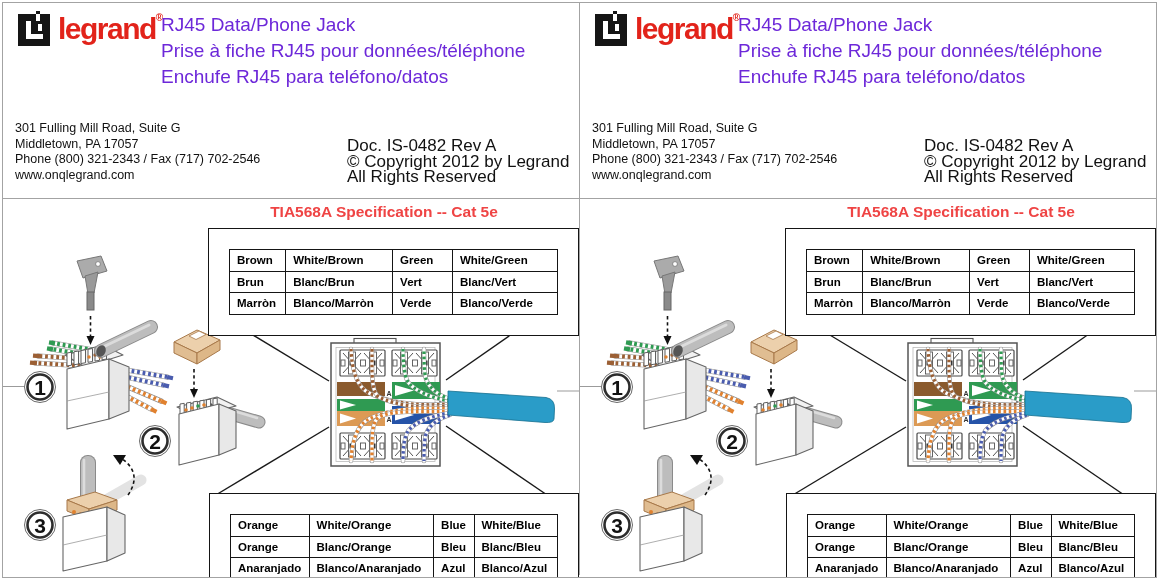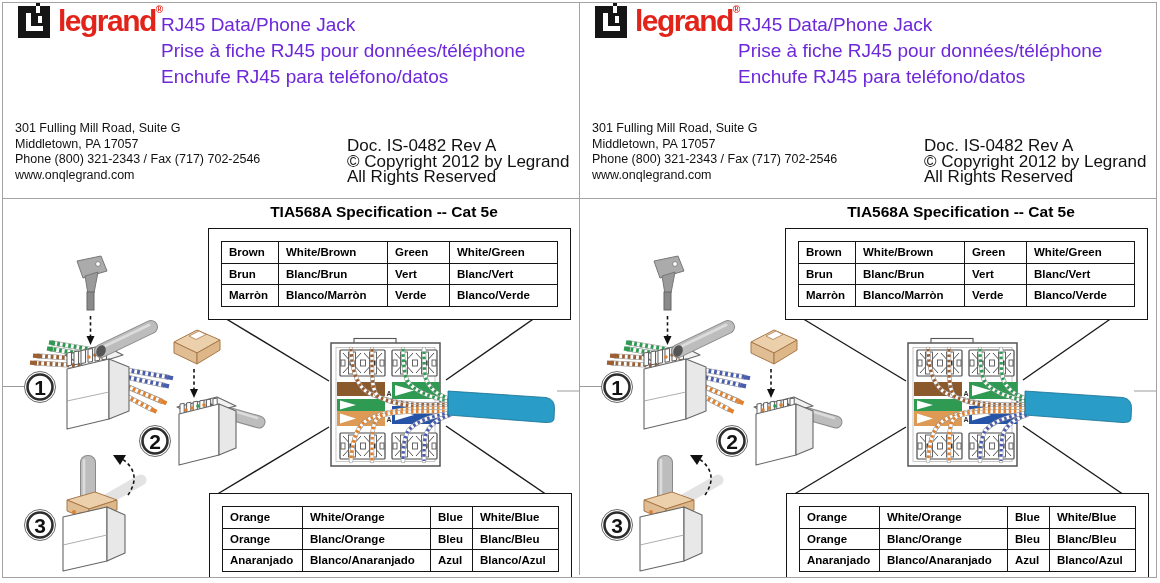--- a/index.html
+++ b/index.html
@@ -1,31 +1,31 @@
 <!DOCTYPE html>
 <html style="--brand-red: #e2231a; --cable-blue: #2a9cc8; --wire-orange: #e0812f; --wire-green: #2f9a52; --wire-blue: #4a5cae; --wire-brown: #9b5f34; --band-brown: #8a5a2d; --band-green: #2f9a52; --band-orange: #dc9a55; --band-blue: #2553a8; --cap-tan: #ecd0ac; --cap-tan-dark: #ddb788; --cable-gray: #bdbdbd; --divider-gray: #a3a3a3;"><head>
 <meta charset="utf-8">
 <style>
   html,body{margin:0;padding:0;background:#fff;}
   body{font-family:"Liberation Sans",sans-serif;color:#111;}
   .page{position:absolute;top:2px;left:2px;width:1153px;height:574px;border:1px solid #a3a3a3;display:flex;background:#fff;overflow:hidden;}
   .panel{position:relative;width:576px;height:572px;flex:0 0 auto;}
   .panel + .panel{border-left:1px solid #a3a3a3;}
   .p-header{position:absolute;top:0;left:0;width:100%;height:196px;border-bottom:1px solid #a3a3a3;box-sizing:border-box;}
-  .logo{position:absolute;left:14px;top:0;display:flex;align-items:flex-start;text-align:center;}
+  .logo{position:absolute;left:14px;top:8px;display:flex;align-items:flex-start;text-align:center;}
   .logo-mark{display:block;}
   .logo-text{color:var(--brand-red,#e2231a);font-weight:bold;font-size:30px;letter-spacing:-1.5px;line-height:36px;margin-left:5px;}
   .logo-reg{color:var(--brand-red,#e2231a);font-size:10px;font-weight:bold;margin-top:1px;}
   .titles{position:absolute;left:158px;top:9px;font-size:19px;line-height:26px;white-space:nowrap;color:#6d28d9;}
   .address{position:absolute;left:12px;top:118px;font-size:12.5px;line-height:15.5px;}
   .docinfo{position:absolute;left:344px;top:135px;font-size:17px;line-height:15.5px;}
   .p-main{position:absolute;top:196px;left:0;width:576px;height:376px;}
   .diagram{position:absolute;left:0;top:0;width:100%;height:100%;}
-  .spec-title{position:absolute;left:205px;top:4px;width:352px;text-align:center;font-weight:bold;font-size:15.5px;color:#000000;}
-  .tbl{position:absolute;border:1.5px solid #151515;padding:12px;background:#fff;z-index:2;}
+  .spec-title{position:absolute;left:205px;top:4px;width:352px;text-align:center;font-weight:bold;font-size:15.5px;color:#ef4444;}
+  .tbl{position:absolute;border:1.5px solid #151515;padding:20px;background:#fff;z-index:2;}
   .tbl-top{left:205px;top:29px;}
   .tbl-bottom{left:206px;top:294px;}
   .tbl table{border-collapse:collapse;}
   .tbl td{border:1.5px solid #151515;font-weight:bold;font-size:11.5px;color:#000;height:20.5px;padding:0 4px 0 7px;white-space:nowrap;}
   .tbl-top  td:nth-child(1){width:45px}  .tbl-top  td:nth-child(2){width:97px}
   .tbl-top  td:nth-child(3){width:50px}  .tbl-top  td:nth-child(4){width:96px}
   .tbl-bottom td:nth-child(1){width:68px} .tbl-bottom td:nth-child(2){width:116px}
   .tbl-bottom td:nth-child(3){width:30px} .tbl-bottom td:nth-child(4){width:74px}
   
   .ln{stroke:#1a1a1a;stroke-width:1.4;}

